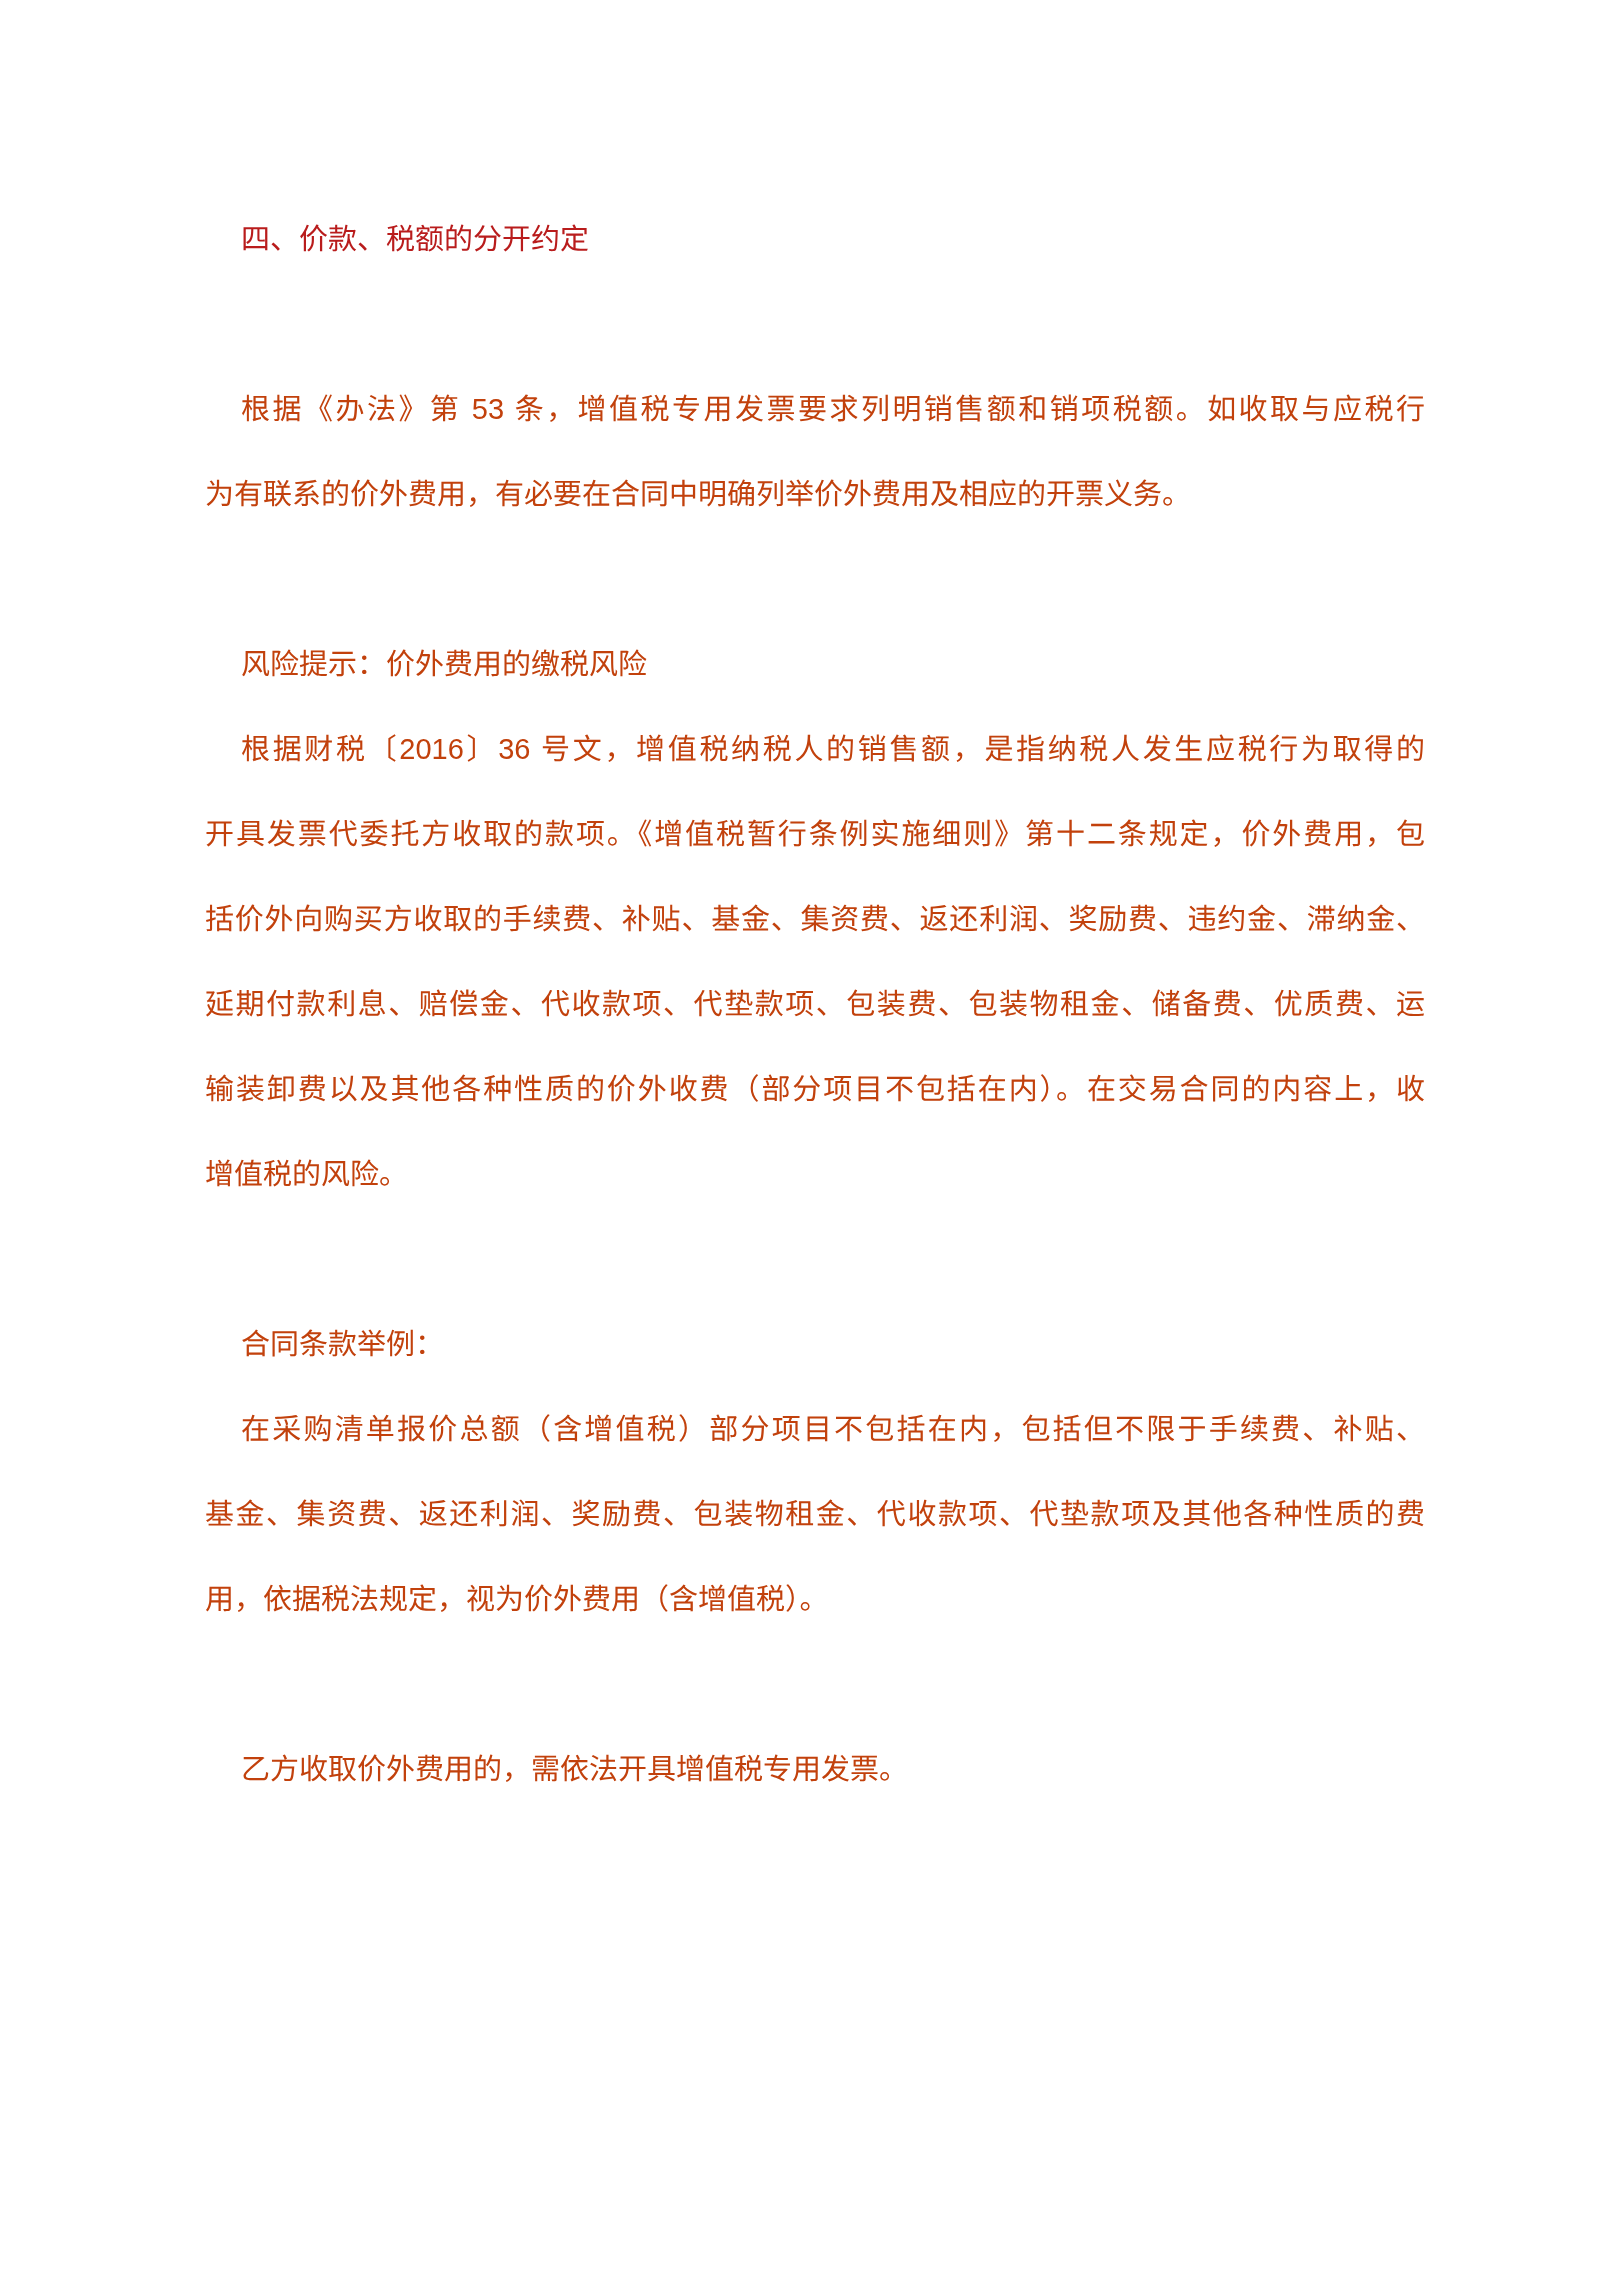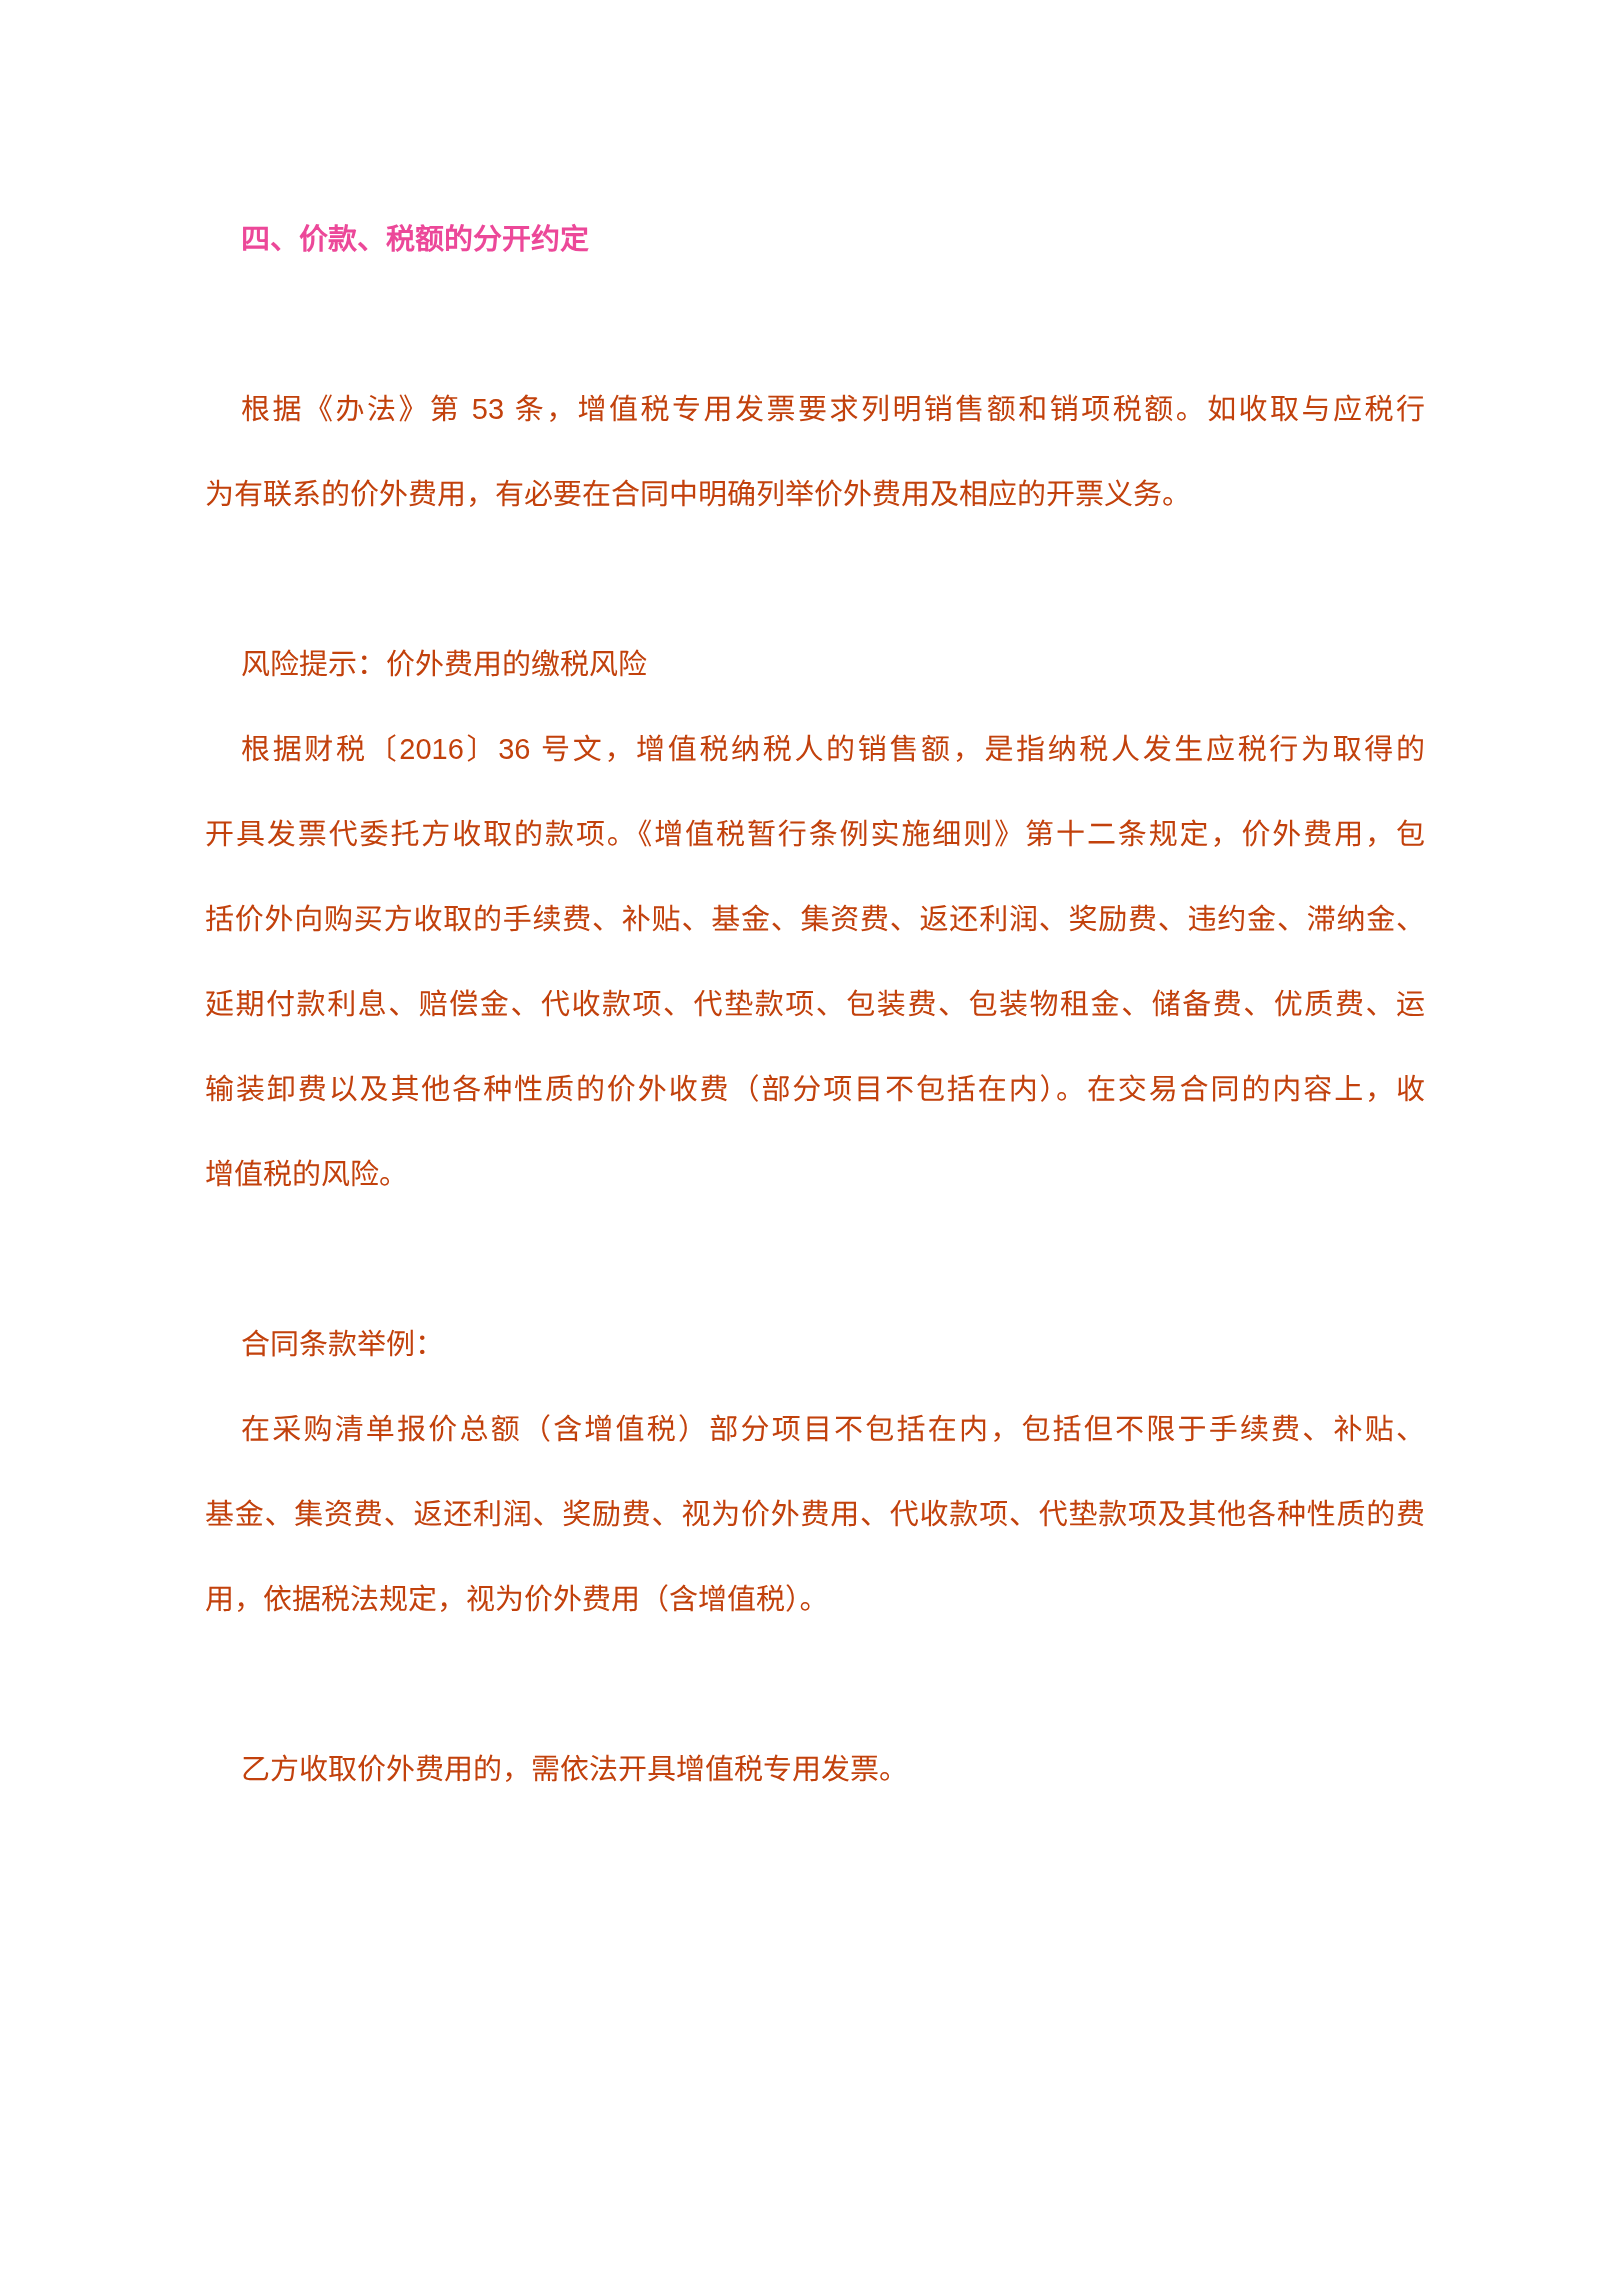--- a/index.html
+++ b/index.html
@@ -32,22 +32,22 @@
   .full {
     text-align: justify;
     text-align-last: justify;
     text-justify: inter-character;
   }
   
   .plain { text-align: left; }
   
   .indent { text-indent: 36px; }
   .heading {
-    font-weight: bold;
-    color: #ec4899;
+    font-weight: normal;
+    color: #b91c1c;
   }
   
   .gap { margin-top: 85px; }
 </style>
 </head>
 <body>
 
 <div class="page">
   <div class="doc">
 
@@ -66,21 +66,21 @@
       <p class="ln full">括价外向购买方收取的手续费、补贴、基金、集资费、返还利润、奖励费、违约金、滞纳金、</p>
       <p class="ln full">延期付款利息、赔偿金、代收款项、代垫款项、包装费、包装物租金、储备费、优质费、运</p>
       <p class="ln full">输装卸费以及其他各种性质的价外收费（部分项目不包括在内）。在交易合同的内容上，收</p>
       <p class="ln plain">增值税的风险。</p>
     </div>
 
     <p class="ln plain indent gap">合同条款举例：</p>
 
     <div class="para">
       <p class="ln full indent">在采购清单报价总额（含增值税）部分项目不包括在内，包括但不限于手续费、补贴、</p>
-      <p class="ln full">基金、集资费、返还利润、奖励费、视为价外费用、代收款项、代垫款项及其他各种性质的费</p>
+      <p class="ln full">基金、集资费、返还利润、奖励费、包装物租金、代收款项、代垫款项及其他各种性质的费</p>
       <p class="ln plain">用，依据税法规定，视为价外费用（含增值税）。</p>
     </div>
 
     <p class="ln plain indent gap">乙方收取价外费用的，需依法开具增值税专用发票。</p>
 
   </div>
 </div>
 
 
 </body></html>

